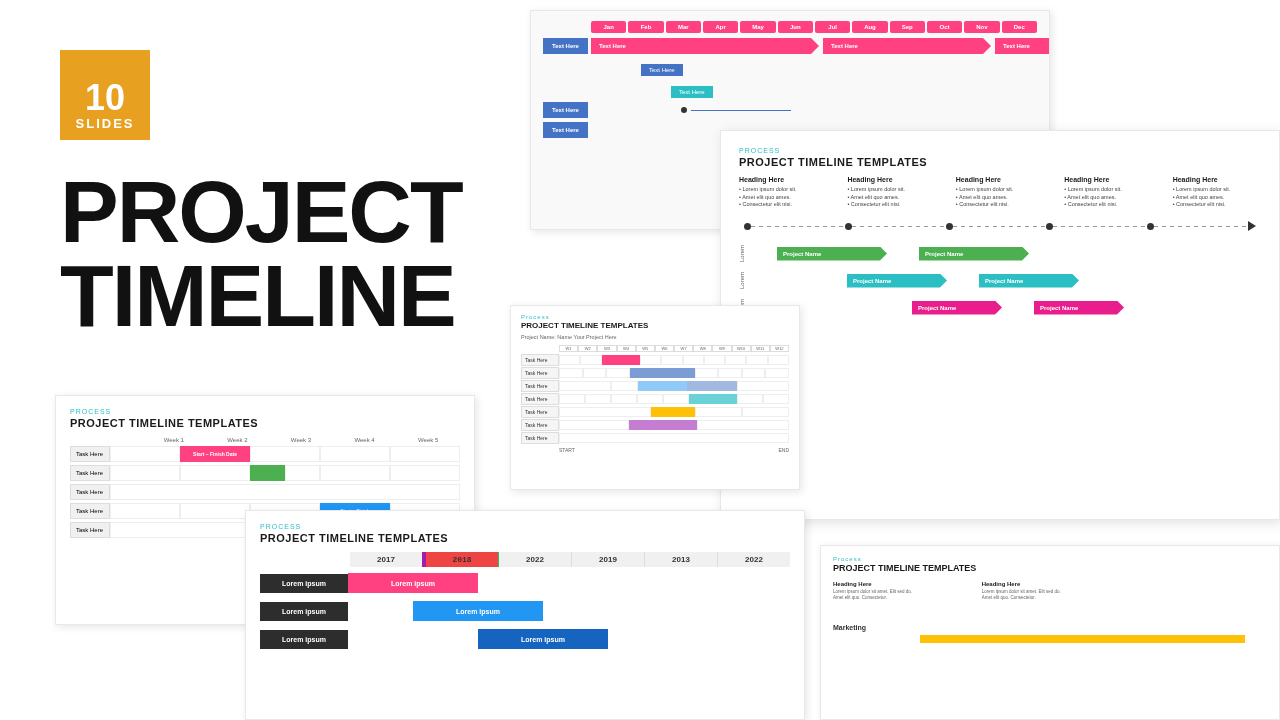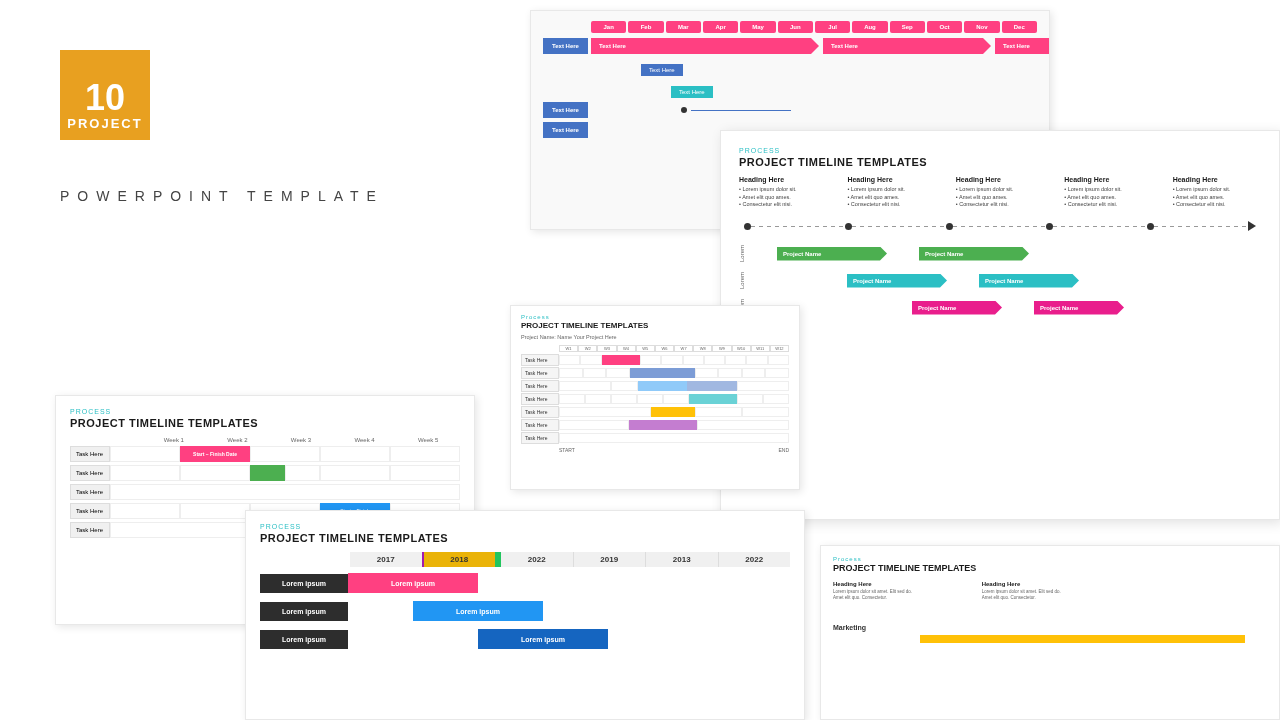--- a/index.html
+++ b/index.html
@@ -408,23 +408,26 @@
       border-left: 8px solid #333;
       flex-shrink: 0;
     }
   </style>
 </head>
 <body>
 
 <div class="left-panel">
   <div class="badge">
     <span class="badge-number">10</span>
-    <span class="badge-text">PROJECT</span>
+    <span class="badge-text">SLIDES</span>
   </div>
-  <div class="subtitle">POWERPOINT TEMPLATE</div>
+  <div class="title-main">
+    <span>PROJECT</span><br>
+    <span>TIMELINE</span>
+  </div>
 </div>
 
 <div class="slide-preview-1">
   <div class="s1-container">
     <div class="s1-month-row">
       <div class="s1-month">Jan</div>
       <div class="s1-month">Feb</div>
       <div class="s1-month">Mar</div>
       <div class="s1-month">Apr</div>
       <div class="s1-month">May</div>
@@ -613,22 +616,22 @@
     </div>
   </div>
 </div>
 
 <div class="slide-preview-4">
   <div style="padding:12px 14px;">
     <div class="slide-process-label">Process</div>
     <div class="slide-title">PROJECT TIMELINE TEMPLATES</div>
 
     <div style="display:flex; margin-left:90px; margin-bottom:6px;">
-      <div style="flex:1; font-size:8px; font-weight:700; color:#333; text-align:center; padding:3px; border-right:2px solid #a21caf; background:#f0f0f0;">2017</div>
-      <div style="flex:1; font-size:8px; font-weight:700; color:#333; text-align:center; padding:3px; border-right:6px solid #22c55e; background:#eab308;">2018</div>
+      <div style="flex:1; font-size:8px; font-weight:700; color:#333; text-align:center; padding:3px; border-right:4px solid #a21caf; background:#f0f0f0;">2017</div>
+      <div style="flex:1; font-size:8px; font-weight:700; color:#333; text-align:center; padding:3px; border-right:1px solid #22c55e; background:#ef4444;font-family:Liberation Mono, monospace;">2018</div>
       <div style="flex:1; font-size:8px; font-weight:700; color:#333; text-align:center; padding:3px; border-right:1px solid #ddd; background:#f0f0f0;">2022</div>
       <div style="flex:1; font-size:8px; font-weight:700; color:#333; text-align:center; padding:3px; border-right:1px solid #ddd; background:#f0f0f0;">2019</div>
       <div style="flex:1; font-size:8px; font-weight:700; color:#333; text-align:center; padding:3px; border-right:1px solid #ddd; background:#f0f0f0;">2013</div>
       <div style="flex:1; font-size:8px; font-weight:700; color:#333; text-align:center; padding:3px; background:#f0f0f0;">2022</div>
     </div>
 
     <div style="display:flex; align-items:center; margin-bottom:8px;">
       <div style="background:#2d2d2d; color:white; font-size:7px; font-weight:700; padding:6px 12px; min-width:88px; text-align:center;">Lorem ipsum</div>
       <div style="height:20px; background:#FF4081; display:flex; align-items:center; justify-content:center; font-size:7px; color:white; font-weight:600; width:130px;">Lorem ipsum</div>
     </div>

